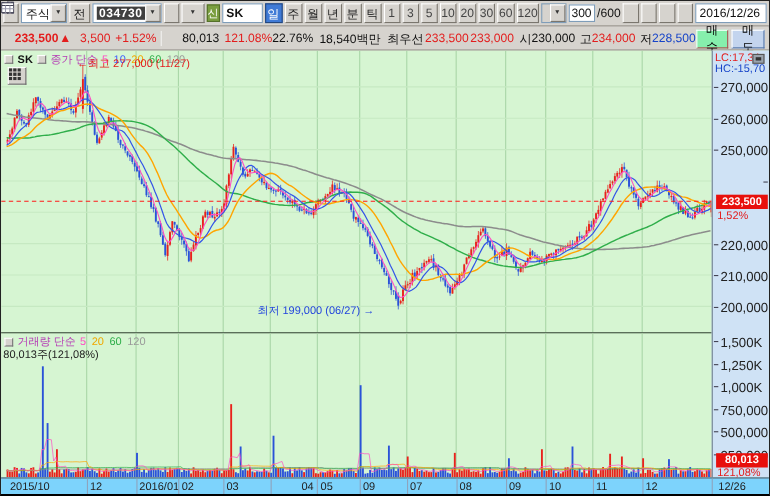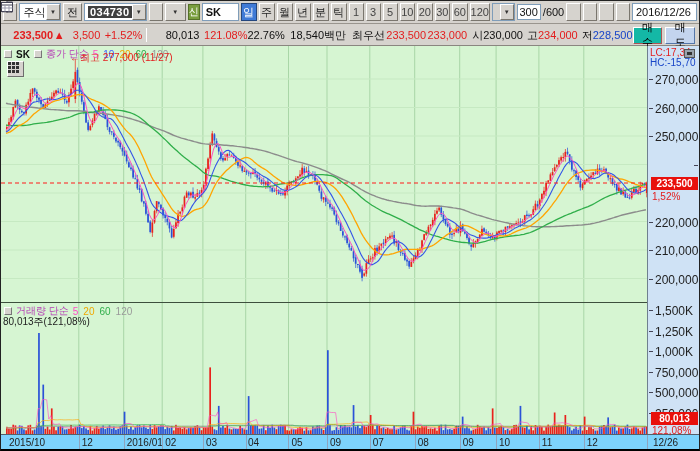--- a/index.html
+++ b/index.html
@@ -31,21 +31,21 @@
   .date-field{height:18px;background:#fff;border:1px solid #7f9db9;display:inline-flex;align-items:center;
               padding:0 3px;gap:2px;}
   
   .quotebar{position:absolute;left:0;top:24px;width:698px;height:21px;display:flex;align-items:center;
             background:#d6d3ce;border-bottom:1px solid #8a8680;padding:0 4px;font-size:11px;}
   .q{display:inline-block;text-align:right;white-space:nowrap;}
   .red{color:#e31d1d;}.blue{color:#1744c8;}.bold{font-weight:bold;}
   .qsep{width:1px;height:14px;background:#b5b1aa;border-right:1px solid #fff;margin:0 4px;}
   .trade-btn{height:17px;width:32px;border:1px solid;display:inline-flex;align-items:center;justify-content:center;
              font-size:11px;margin-left:3px;}
-  .buy{background:#14b8a6;border-color:#fff #a55 #a55 #fff;}
+  .buy{background:#86efac;border-color:#fff #a55 #a55 #fff;}
   .sell{background:#c3d4ee;border-color:#fff #57a #57a #fff;}
   
   .chart{position:absolute;left:0;top:45px;width:698px;height:404px;background:#d6f5d2;}
   .price-pane{position:absolute;left:0;top:0;width:646px;height:256px;overflow:hidden;}
   .volume-pane{position:absolute;left:0;top:256px;width:646px;height:132px;border-top:1px solid #3d4f3d;overflow:hidden;}
   .gutter{position:absolute;left:646px;top:0;width:52px;height:388px;background:#cfe2f5;border-left:1px solid #6f7f8f;}
   .date-axis{position:absolute;left:0;top:388px;width:698px;height:16px;background:#7dd3fc;border-top:1px solid #56606a;}
   svg{position:absolute;left:0;top:0;}
   .legend{position:absolute;left:3px;top:1px;display:flex;align-items:center;gap:4px;font-size:10px;
           white-space:nowrap;z-index:5;}
@@ -848,20 +848,21 @@
               <rect x="0" y="4" width="3" height="3"></rect>
               <rect x="4" y="4" width="3" height="3"></rect>
               <rect x="8" y="4" width="3" height="3"></rect>
               <rect x="0" y="8" width="3" height="3"></rect>
               <rect x="4" y="8" width="3" height="3"></rect>
               <rect x="8" y="8" width="3" height="3"></rect>
             </g>
           </svg>
       </div>
       <div class="anno hi">←최고 277,000 (11/27)</div>
+      <div class="anno lo">최저 199,000 (06/27) →</div>
     </div>
 
     <div class="volume-pane">
       <svg id="volume-svg" width="646" height="131">
           <line x1="77.8" y1="0" x2="77.8" y2="131" stroke="#a9d6a7"></line>
           <line x1="122.7" y1="0" x2="122.7" y2="131" stroke="#a9d6a7"></line>
           <line x1="161.2" y1="0" x2="161.2" y2="131" stroke="#a9d6a7"></line>
           <line x1="201.9" y1="0" x2="201.9" y2="131" stroke="#a9d6a7"></line>
           <line x1="244.7" y1="0" x2="244.7" y2="131" stroke="#a9d6a7"></line>
           <line x1="287.5" y1="0" x2="287.5" y2="131" stroke="#a9d6a7"></line>
@@ -1214,21 +1215,21 @@
         <div class="dlabel" style="left: 8px;">2015/10</div>
         <div class="dsep" style="left: 77.76px;"></div>
         <div class="dlabel" style="left: 80.76px;">12</div>
         <div class="dsep" style="left: 122.7px;"></div>
         <div class="dlabel" style="left: 125.7px;">2016/01</div>
         <div class="dsep" style="left: 161.22px;"></div>
         <div class="dlabel" style="left: 164.22px;">02</div>
         <div class="dsep" style="left: 201.88px;"></div>
         <div class="dlabel" style="left: 204.88px;">03</div>
         <div class="dsep" style="left: 244.68px;"></div>
-        <div class="dlabel" style="left: 231px; padding-left: 16px;">04</div>
+        <div class="dlabel" style="left: 257px; padding-left: 16px;">04</div>
         <div class="dsep" style="left: 287.48px;"></div>
         <div class="dlabel" style="left: 290.48px;">05</div>
         <div class="dsep" style="left: 326px;"></div>
         <div class="dlabel" style="left: 329px;">09</div>
         <div class="dsep" style="left: 368.8px;"></div>
         <div class="dlabel" style="left: 371.8px;">07</div>
         <div class="dsep" style="left: 413.74px;"></div>
         <div class="dlabel" style="left: 416.74px;">08</div>
         <div class="dsep" style="left: 458.68px;"></div>
         <div class="dlabel" style="left: 461.68px;">09</div>

